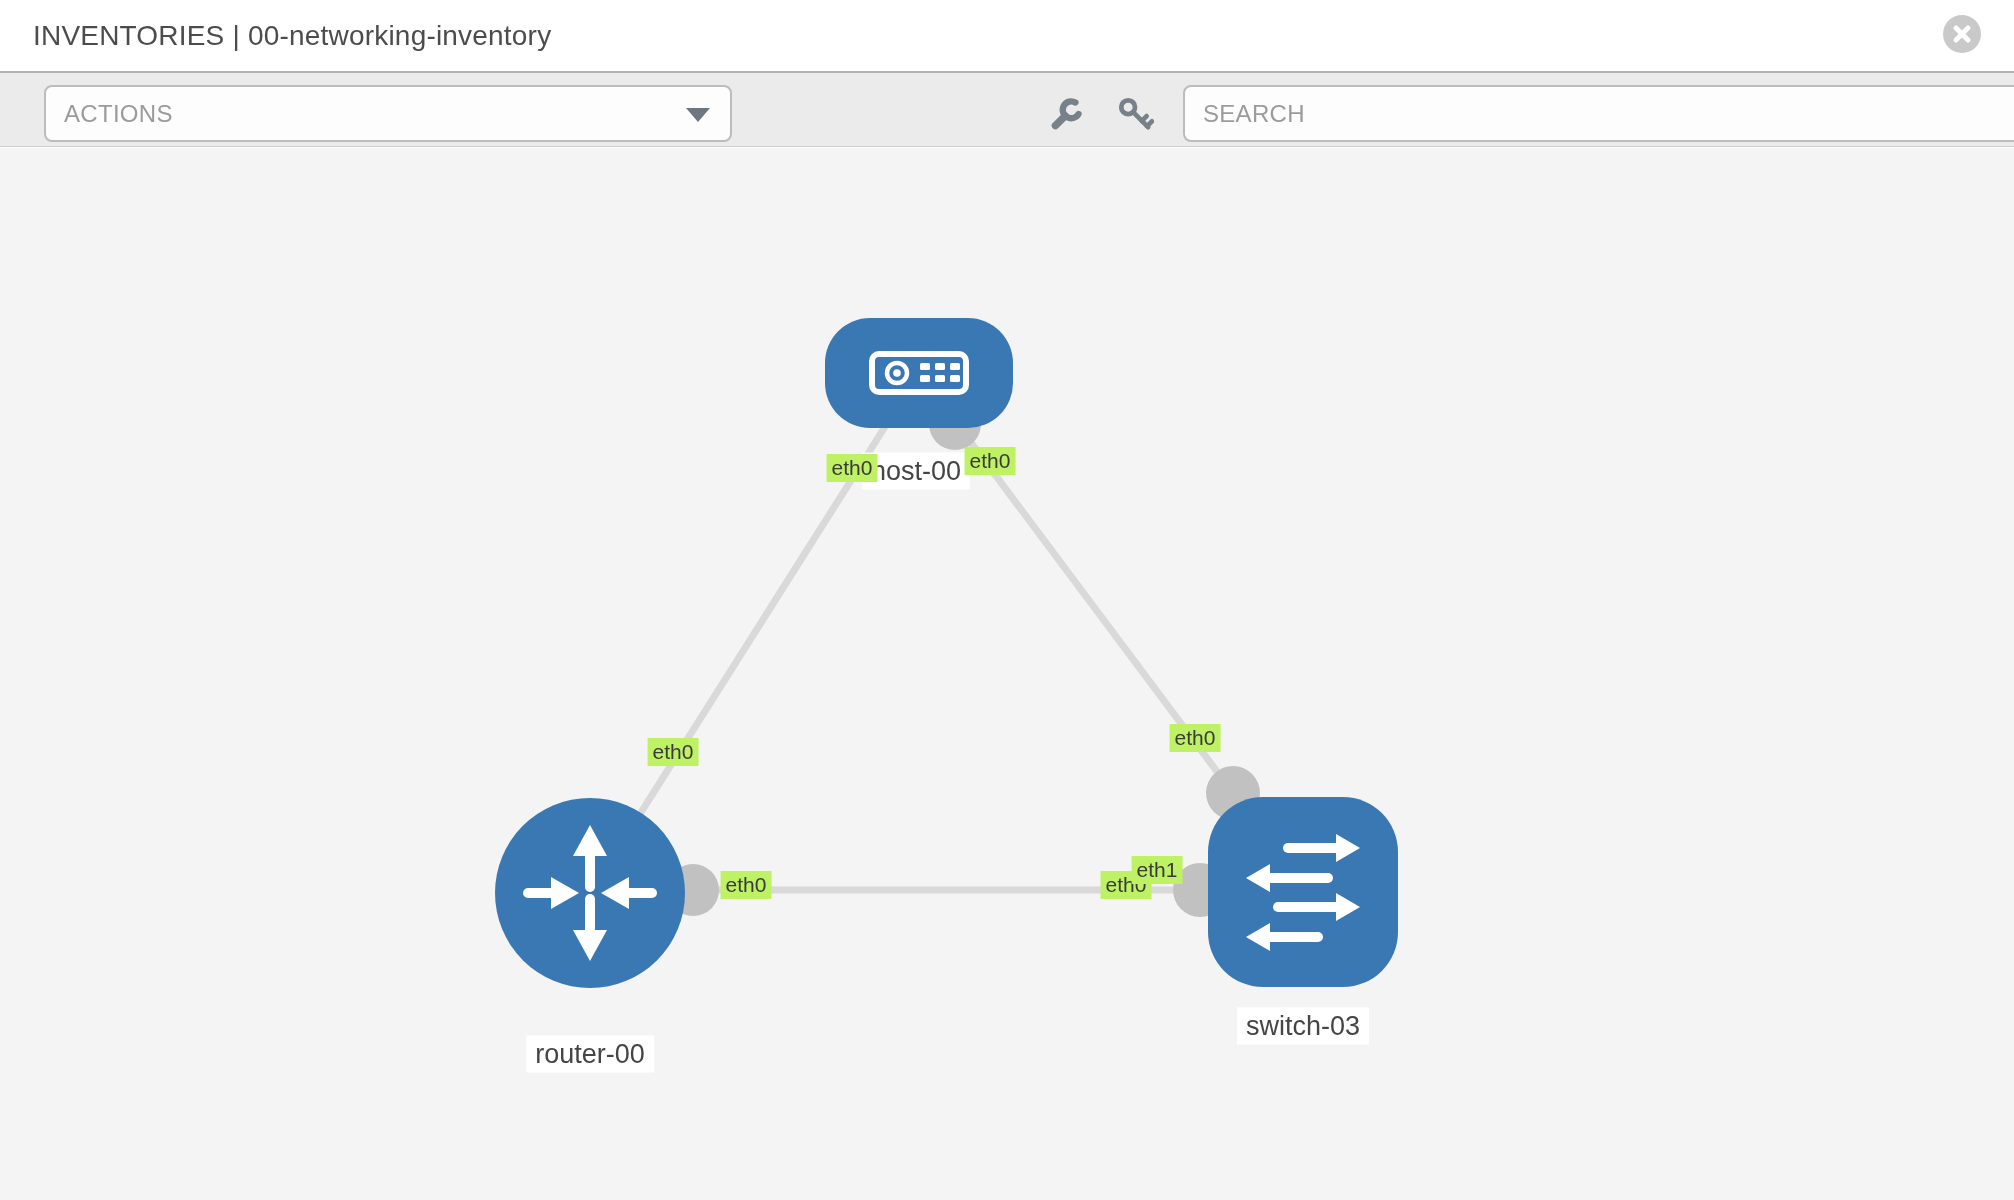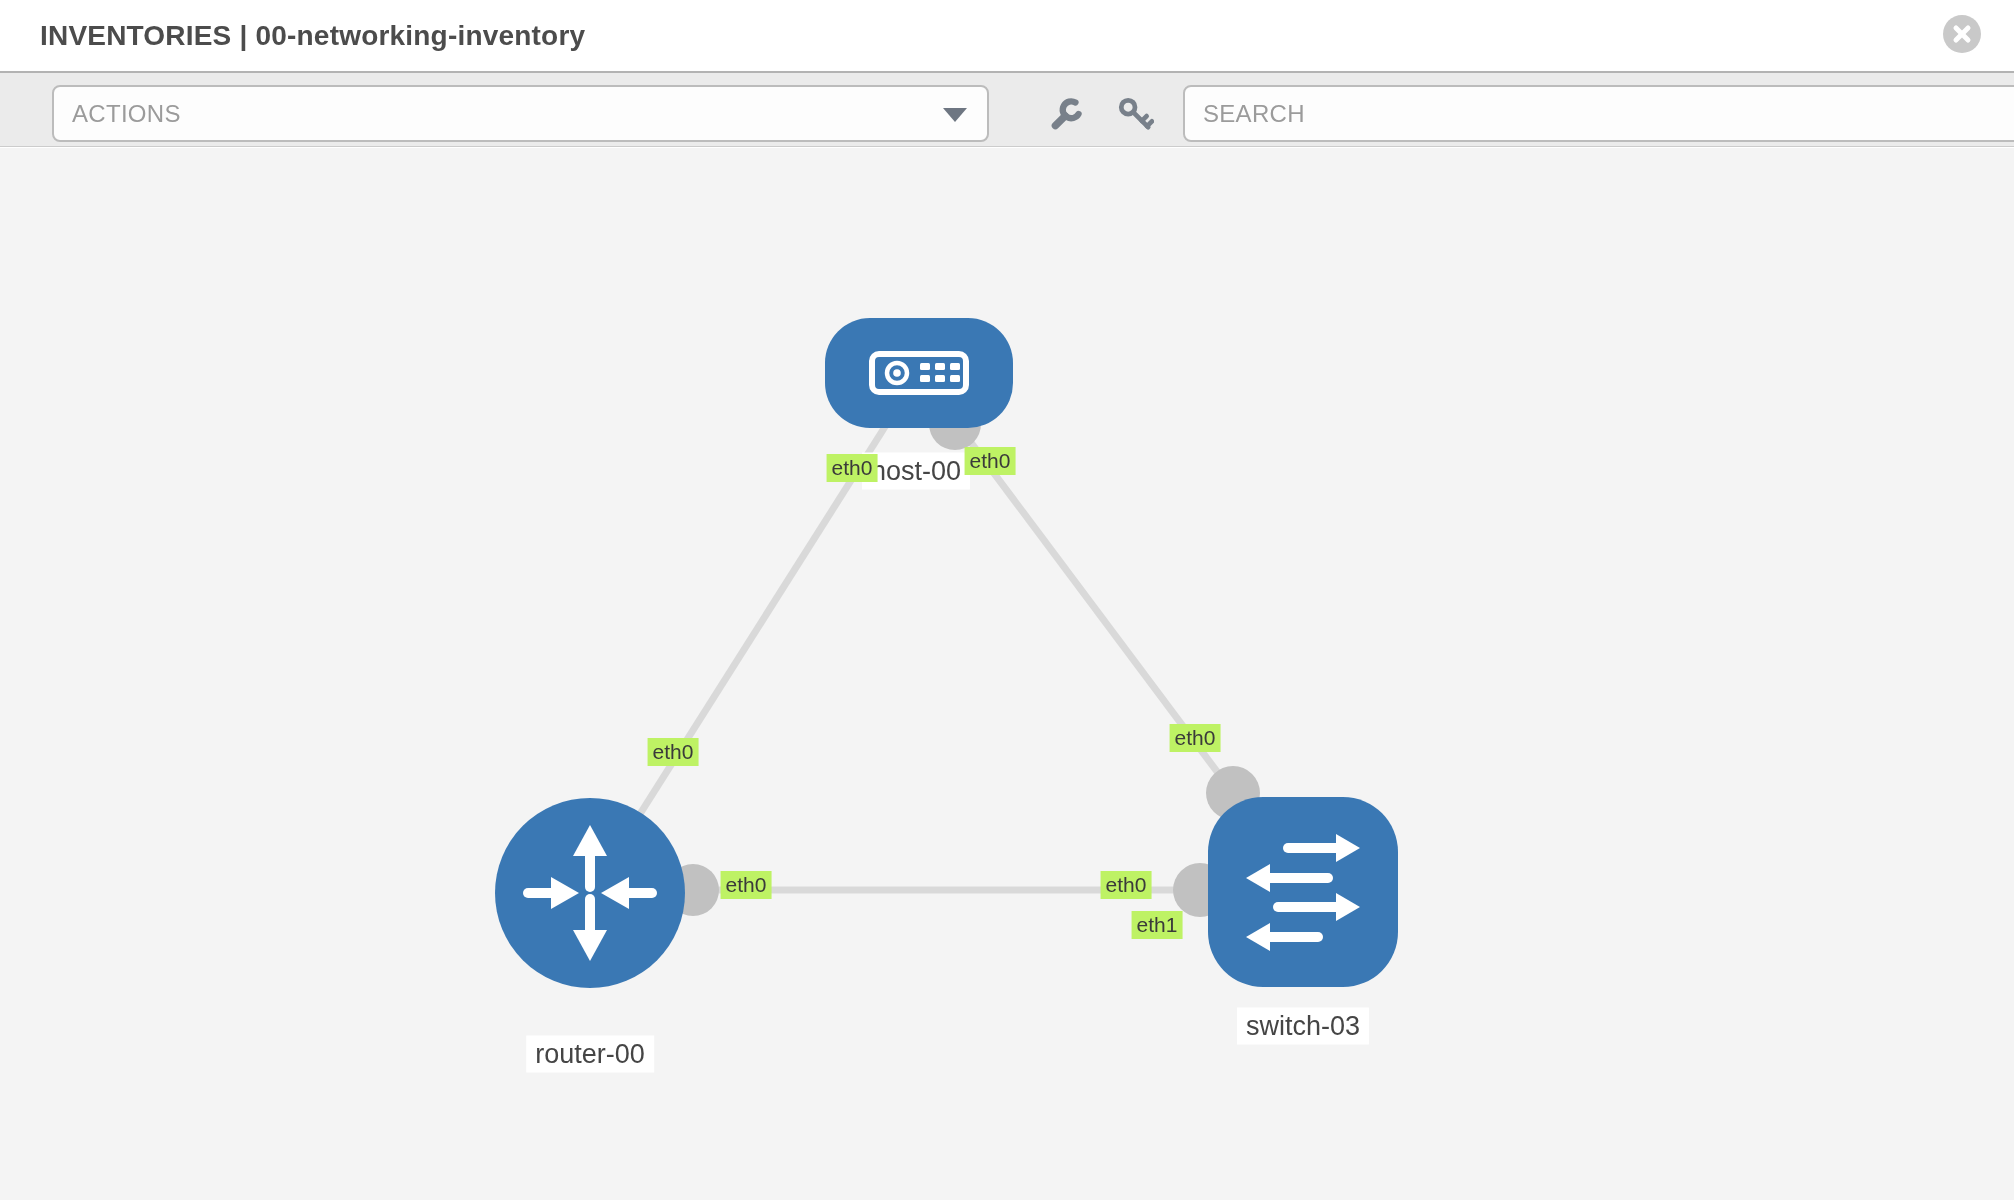--- a/index.html
+++ b/index.html
@@ -2,33 +2,33 @@
 <html><head>
 <meta charset="utf-8">
 <style>
   * { margin: 0; padding: 0; box-sizing: border-box; }
   html, body { width: 2014px; height: 1200px; overflow: hidden; }
   body { font-family: "Liberation Sans", sans-serif; background: #fff; }
   .app { position: relative; width: 2014px; height: 1200px; background: #fff; }
 
   
   .header { position: absolute; left: 0; top: 0; width: 100%; height: 71px; background: #ffffff; }
-  .page-title { position: absolute; left: 40px; top: 20px; font-size: 28px; font-weight: 700; color: #4c4c4c; letter-spacing: 0.2px; }
+  .page-title { position: absolute; left: 33px; top: 20px; font-size: 28px; font-weight: 400; color: #4c4c4c; letter-spacing: 0.2px; }
   .close-btn { position: absolute; left: 1943px; top: 15px; width: 38px; height: 38px; border-radius: 50%;
                background: #c9c9c9; display: flex; align-items: center; justify-content: center; cursor: pointer; }
 
   
   .toolbar { position: absolute; left: 0; top: 71px; width: 100%; height: 76px; background: #ebebeb;
              border-top: 2px solid #b3b3b3; border-bottom: 1px solid #cccccc; }
   .select-box { position: absolute; top: 12px; height: 57px; background: #fdfdfd; border: 2px solid #bcbcbc;
                 border-radius: 8px; display: flex; align-items: center; cursor: pointer; }
   .select-box .sel-label { font-size: 24px; color: #9b9b9b; padding-left: 18px; letter-spacing: 0.3px; }
   .chevron { position: absolute; right: 20px; top: 50%; margin-top: -6px; width: 0; height: 0;
              border-left: 12px solid transparent; border-right: 12px solid transparent; border-top: 14px solid #6e7682; }
-  .actions-box { left: 52px; width: 937px; }
+  .actions-box { left: 44px; width: 688px; }
   .search-box { left: 1183px; width: 907px; }
   .tool-icon-btn { position: absolute; top: 22px; width: 38px; height: 38px; display: flex; align-items: center;
                    justify-content: center; cursor: pointer; }
   .wrench-btn { left: 1048px; }
   .key-btn { left: 1116px; }
 
   
   .canvas { position: absolute; left: 0; top: 148px; width: 2014px; height: 1052px; background: #f4f4f4; }
   .topo-svg { position: absolute; left: 0; top: 0; }
 
@@ -138,17 +138,17 @@
     <div class="node-label" style="left:916px;  top:309px;">host-00</div>
     <div class="node-label" style="left:590px;  top:892px;text-align:right;">router-00</div>
     <div class="node-label" style="left:1303px; top:864px;">switch-03</div>
 
     <div class="if-label" style="left:852px;  top:320px;">eth0</div>
     <div class="if-label" style="left:990px;  top:313px;">eth0</div>
     <div class="if-label" style="left:673px;  top:604px;">eth0</div>
     <div class="if-label" style="left:1195px; top:590px;">eth0</div>
     <div class="if-label" style="left:746px;  top:737px;">eth0</div>
     <div class="if-label" style="left:1126px; top:737px;">eth0</div>
-    <div class="if-label" style="left:1157px; top:777px;">eth1</div>
+    <div class="if-label" style="left:1157px; top:722px;">eth1</div>
 
   </div>
 
 </div>
 
 </body></html>

